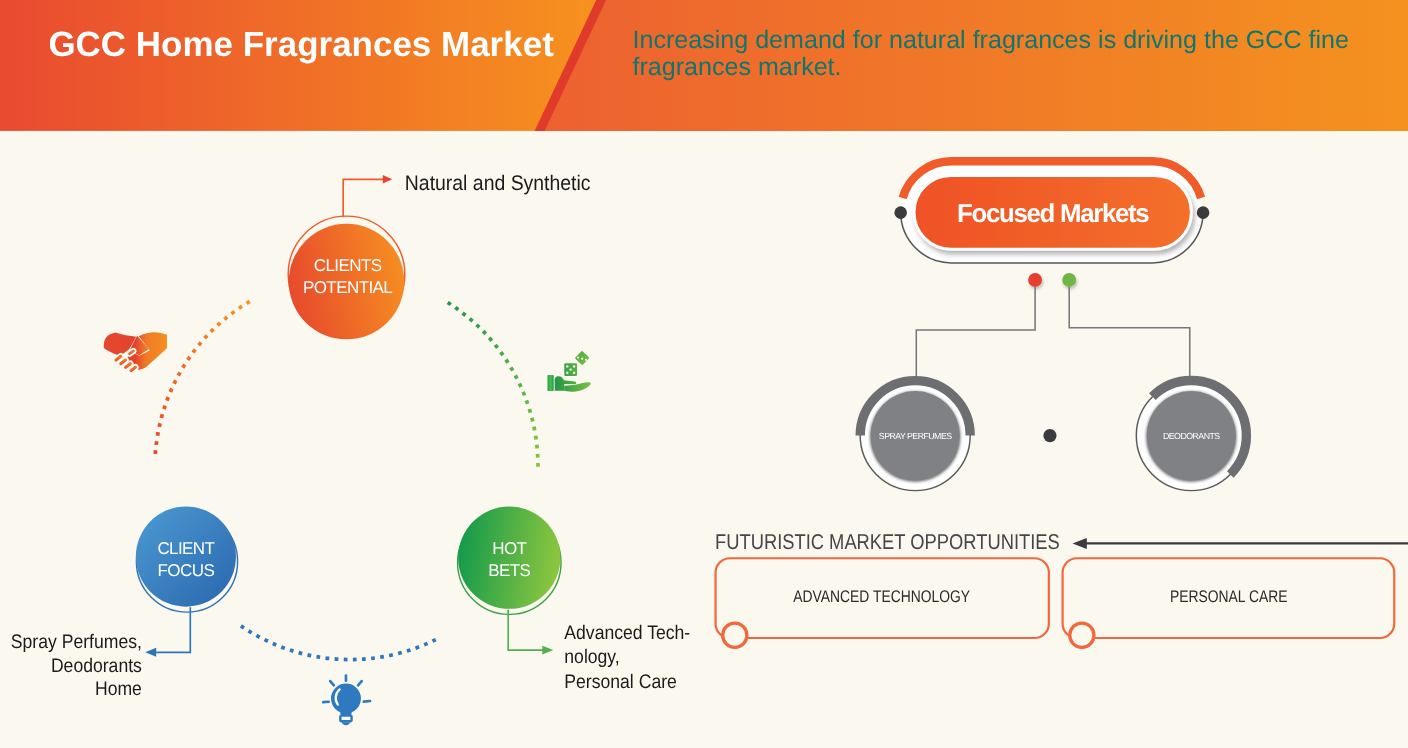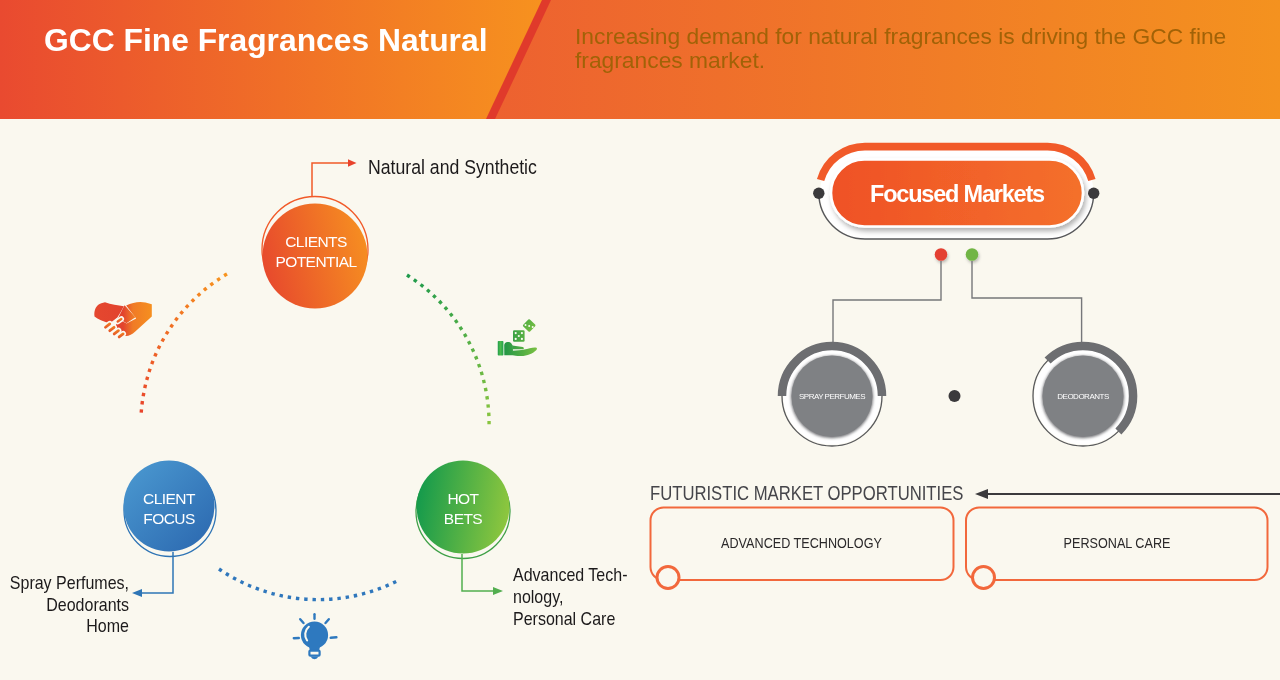--- a/index.html
+++ b/index.html
@@ -1,20 +1,20 @@
 <!DOCTYPE html>
 <html><head>
 <meta charset="utf-8">
 <style>
   html,body{margin:0;padding:0;}
   .page{position:relative;width:1280px;height:680px;background:#FAF8EF;overflow:hidden;
         font-family:"Liberation Sans", sans-serif;}
   .abs{position:absolute;}
   .title{left:44px;top:22px;font-size:31.8px;font-weight:bold;color:#fff;letter-spacing:0px;}
-  .subtitle{left:575px;top:24px;font-size:22.8px;color:#a16207;line-height:24.2px;letter-spacing:0px;}
+  .subtitle{left:575px;top:24px;font-size:22.8px;color:#0f766e;line-height:24.2px;letter-spacing:0px;}
   .lbl{color:#1c1a1b;font-size:17.8px;letter-spacing:0;}
   .futur{left:650px;top:481.5px;font-size:19.5px;color:#45454a;letter-spacing:0;transform:scaleX(.855);transform-origin:0 0;}
   .boxlbl{font-size:15.3px;color:#2b292a;letter-spacing:0;transform:scaleX(.825);}
 </style>
 </head>
 <body>
 <div class="page">
 <svg class="abs" style="left:0;top:0" width="1280" height="680" viewBox="0 0 1280 680">
   <defs>
     <linearGradient id="hgL" x1="0" y1="0" x2="560" y2="0" gradientUnits="userSpaceOnUse">
@@ -186,21 +186,21 @@
   <circle cx="954.5" cy="396" r="6" fill="#3B3A3C"></circle>
 
   <line x1="986" y1="494" x2="1280" y2="494" stroke="#3B3A3C" stroke-width="2"></line>
   <polygon points="975,494 988,489 988,499" fill="#3B3A3C"></polygon>
   <rect x="650.5" y="507.5" width="303" height="72.5" rx="13" fill="none" stroke="#F2683C" stroke-width="2"></rect>
   <rect x="966" y="507.5" width="301.5" height="72.5" rx="13" fill="none" stroke="#F2683C" stroke-width="2"></rect>
   <circle cx="668" cy="577.5" r="11" fill="#FAF8EF" stroke="#F2683C" stroke-width="3"></circle>
   <circle cx="983.5" cy="577.5" r="11" fill="#FAF8EF" stroke="#F2683C" stroke-width="3"></circle>
 </svg>
 
-<div class="abs title">GCC Fine Fragrances Natural</div>
+<div class="abs title">GCC Home Fragrances Market</div>
 <div class="abs subtitle">Increasing demand for natural fragrances is driving the GCC fine<br>fragrances market.</div>
 <div class="abs lbl" style="left:368px;top:156.5px;font-size:19.3px;transform:scaleX(.916);transform-origin:0 0;">Natural and Synthetic</div>
 <div class="abs lbl" style="left:-71px;top:573px;width:200px;text-align:right;line-height:21.7px;transform:scaleX(.9);transform-origin:100% 0;">Spray Perfumes,<br>Deodorants<br>Home</div>
 <div class="abs lbl" style="left:513px;top:564px;line-height:22px;transform:scaleX(.9);transform-origin:0 0;">Advanced Tech-<br>nology,<br>Personal Care</div>
 <div class="abs futur">FUTURISTIC MARKET OPPORTUNITIES</div>
 <div class="abs boxlbl" style="left:650px;top:533.5px;width:303px;text-align:center;">ADVANCED TECHNOLOGY</div>
 <div class="abs boxlbl" style="left:966px;top:533.5px;width:302px;text-align:center;">PERSONAL CARE</div>
 </div>
 
 </body></html>

